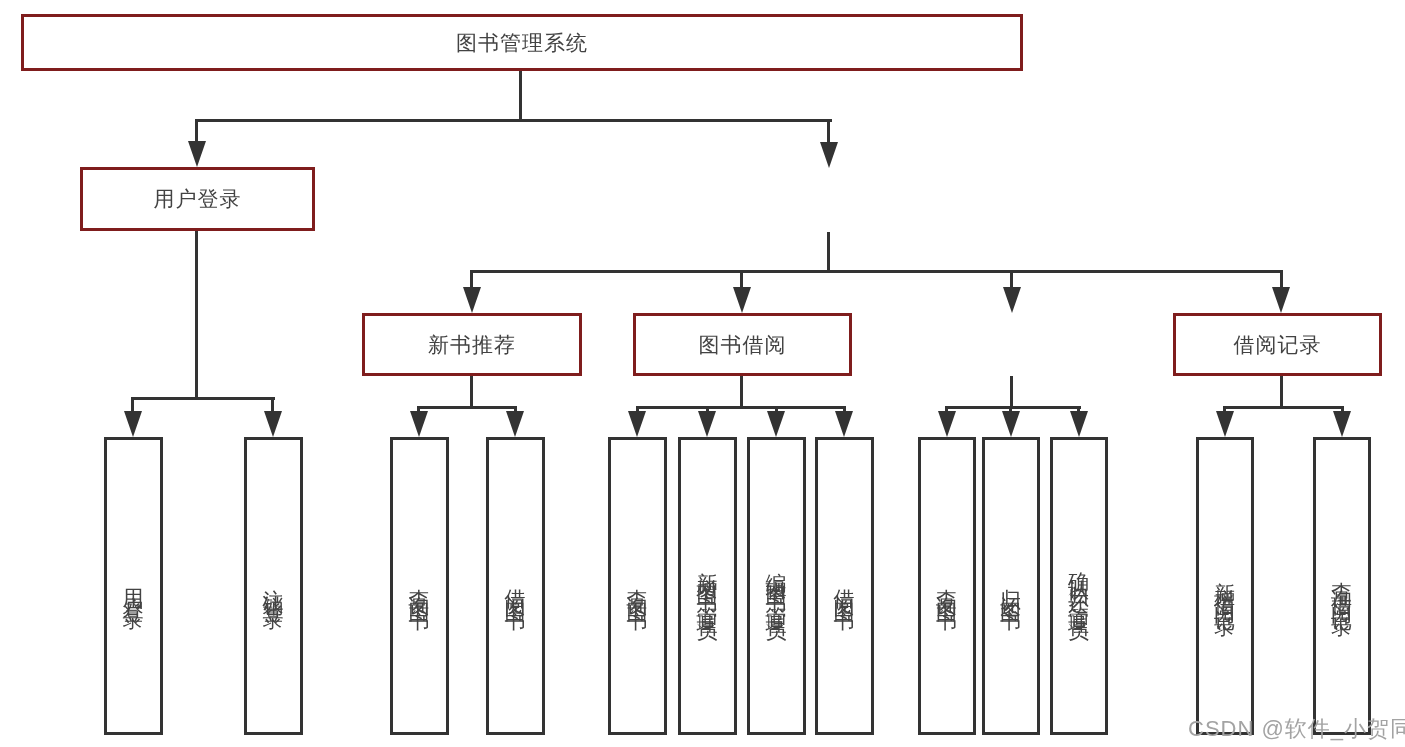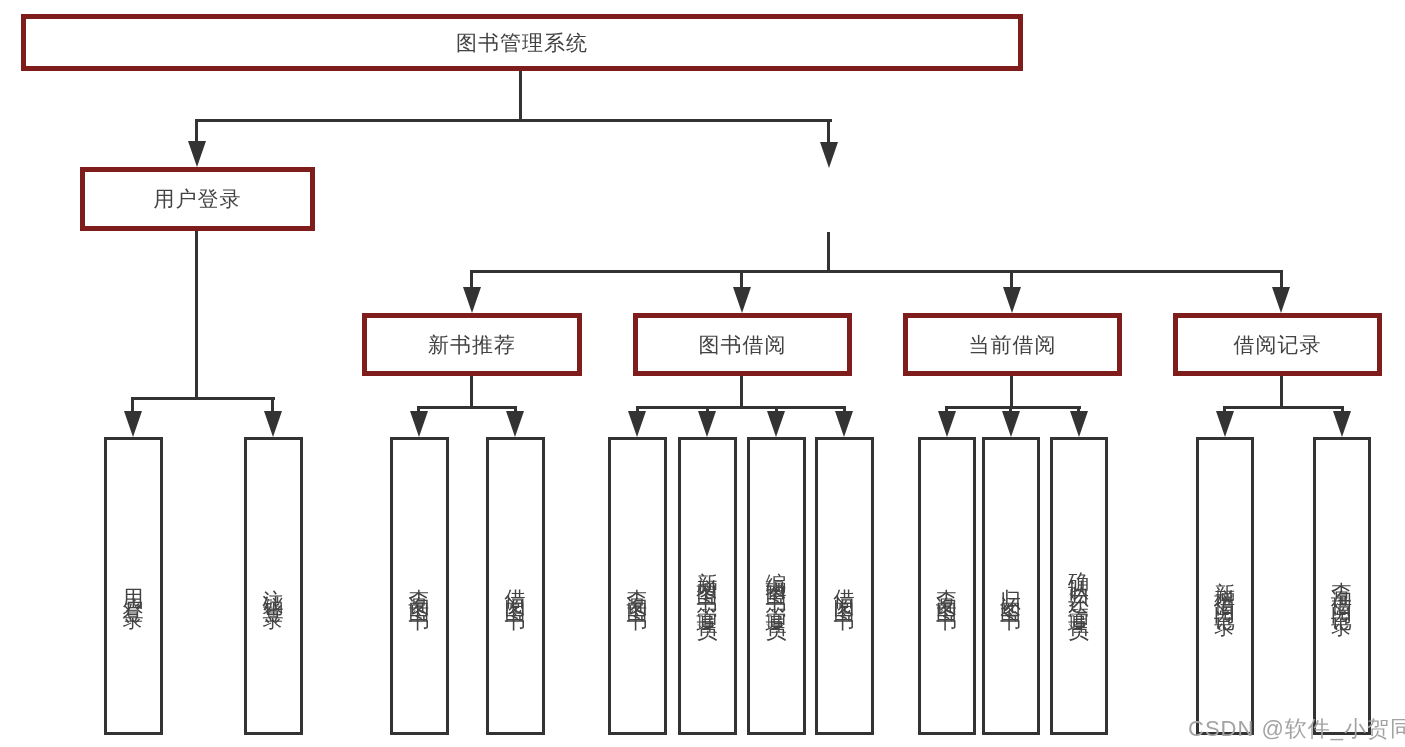--- a/index.html
+++ b/index.html
@@ -1,18 +1,18 @@
 <!DOCTYPE html>
 <html><head>
 <meta charset="utf-8">
 <style>
   html,body{margin:0;padding:0;background:#ffffff;}
   .stage{position:relative;width:1405px;height:747px;background:#ffffff;overflow:hidden;
          font-family:"Liberation Sans","DejaVu Sans",sans-serif;}
-  .box{position:absolute;box-sizing:border-box;border:5px solid #7f1d1d;background:#ffffff;
+  .box{position:absolute;box-sizing:border-box;border:3px solid #7f1d1d;background:#ffffff;
        display:flex;align-items:center;justify-content:center;color:#434343;font-size:21px;
        letter-spacing:1px;}
   .vbox{position:absolute;box-sizing:border-box;border:3px solid #333333;background:#ffffff;
         display:flex;align-items:center;justify-content:center;color:#434343;font-size:21px;}
   .vbox .vtxt{writing-mode:vertical-rl;text-orientation:mixed;letter-spacing:7px;line-height:1.0;}
   .ln{position:absolute;background:#333333;}
   .ah{position:absolute;width:0;height:0;border-left:9px solid transparent;
       border-right:9px solid transparent;border-top:26px solid #333333;}
   .wm{position:absolute;color:#a3a3a3;font-size:22px;letter-spacing:1px;z-index:10;white-space:nowrap;}
 </style>
@@ -52,23 +52,20 @@
   <div class="ln" style="left:1010px;top:270px;width:3px;height:17px;"></div>
   <div class="ah" style="left:1003px;top:287px;"></div>
   <div class="ln" style="left:1280px;top:270px;width:3px;height:17px;"></div>
   <div class="ah" style="left:1272px;top:287px;"></div>
 
   <div class="box" style="left:362px;top:313px;width:220px;height:63px;">
     <span>新书推荐</span>
   </div>
   <div class="box" style="left:633px;top:313px;width:219px;height:63px;">
     <span>图书借阅</span>
-  </div>
-  <div class="box" style="left:903px;top:313px;width:219px;height:63px;">
-    <span>当前借阅</span>
   </div>
   <div class="box" style="left:1173px;top:313px;width:209px;height:63px;">
     <span>借阅记录</span>
   </div>
 
   <div class="ln" style="left:470px;top:376px;width:3px;height:30px;"></div>
   <div class="ln" style="left:417px;top:406px;width:100px;height:3px;"></div>
   <div class="ln" style="left:417px;top:406px;width:3px;height:5px;"></div>
   <div class="ah" style="left:410px;top:411px;"></div>
   <div class="ln" style="left:514px;top:406px;width:3px;height:5px;"></div>

